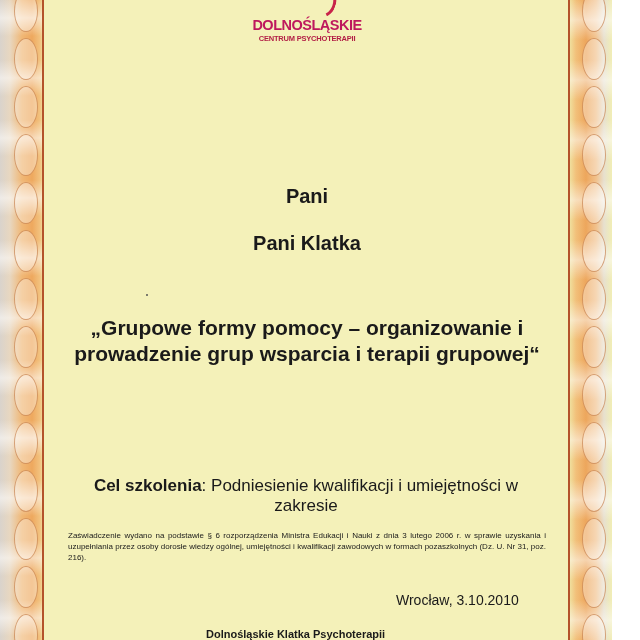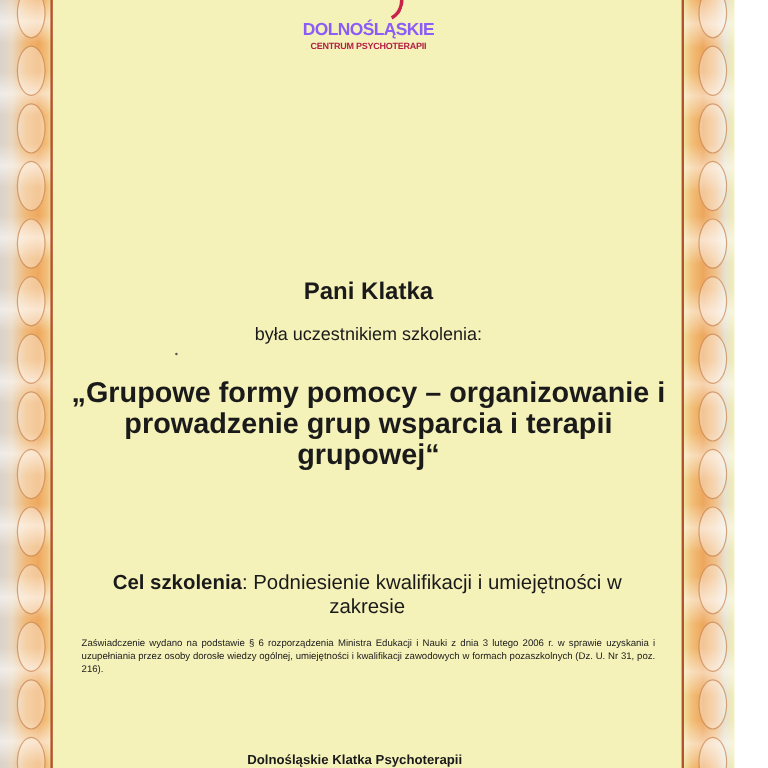--- a/index.html
+++ b/index.html
@@ -17,29 +17,29 @@
       repeating-linear-gradient(180deg, rgba(255,255,255,0) 0px, rgba(255,255,255,0.5) 20px, rgba(255,255,255,0) 40px, rgba(255,255,255,0) 60px),
       linear-gradient(90deg, #efe9a8 0px, #f2c07a 8px, #eda65c 18px, #f1c08a 28px, #e7e0cf 36px, #f1eeb4 44px);
   }
   .border-right::before { content:""; position:absolute; left:0; top:0; width:2px; height:640px; background:#b4532b; }
   .scan-edge { position:absolute; left:612px; top:0; width:28px; height:640px; background:#ffffff; }
   .scallop { position:absolute; width:22px; height:40px; border:1px solid rgba(190,110,50,0.6); border-radius:50%; background:rgba(255,255,255,0.35); }
 
   .content { position:absolute; left:46px; top:0; width:522px; height:640px; text-align:center; }
   .logo { position:absolute; left:0; width:522px; top:0; text-align:center; }
   .logo-swirl { position:absolute; left:262px; top:-14px; width:22px; height:26px; border:3px solid #c8244a; border-left-color:transparent; border-bottom-color:transparent; border-radius:50%; transform:rotate(20deg); }
-  .logo-name { position:absolute; left:0; width:522px; top:17px; font-weight:bold; font-size:14.5px; color:#8b5cf6; letter-spacing:-0.5px; }
+  .logo-name { position:absolute; left:0; width:522px; top:17px; font-weight:bold; font-size:14.5px; color:#be185d; letter-spacing:-0.5px; }
   .logo-sub { position:absolute; left:0; width:522px; top:34px; font-weight:bold; font-size:7.5px; color:#b21e45; letter-spacing:-0.2px; }
 
   .title { position:absolute; left:0; width:522px; top:112px; font-weight:bold; font-size:20.5px; letter-spacing:0.2px; }
   .number { position:absolute; left:0; width:522px; top:145px; font-size:14.5px; }
   .salutation { position:absolute; left:0; width:522px; top:185px; font-weight:bold; font-size:20px; }
   .recipient { position:absolute; left:0; width:522px; top:232px; font-weight:bold; font-size:20px; }
   .participant { position:absolute; left:0; width:522px; top:270px; font-size:15px; }
-  .course { position:absolute; left:0; width:522px; top:315px; font-weight:bold; font-size:24px; line-height:26px; }
+  .course { position:absolute; left:0; width:522px; top:315px; font-weight:bold; font-size:21px; line-height:26px; }
   .organizer { position:absolute; left:0; width:522px; top:390px; font-size:15px; line-height:18px; }
   .goal { position:absolute; left:30px; width:460px; top:476px; font-size:17px; line-height:20px; text-align:center; }
   .goal b { font-weight:bold; }
   .legal { position:absolute; left:22px; width:478px; top:530px; font-size:8px; line-height:11px; text-align:justify; }
   .place-date { position:absolute; left:350px; width:170px; top:592px; font-size:14px; text-align:left; }
   .signature { position:absolute; left:160px; width:300px; top:628px; font-weight:bold; font-size:11px; text-align:left; }
   .dot { position:absolute; left:100px; top:294px; width:2px; height:2px; background:#555; border-radius:50%; }
 </style>
 </head>
 <body>
@@ -49,35 +49,36 @@
   <div class="border-right"></div>
   <div class="scan-edge"></div>
 
   <div class="content">
     <div class="logo">
       <div class="logo-swirl"></div>
       <div class="logo-name">DOLNOŚLĄSKIE</div>
       <div class="logo-sub">CENTRUM PSYCHOTERAPII</div>
     </div>
 
+    <div class="salutation">Pani</div>
     <div class="recipient">Pani Klatka</div>
-    <div class="participant">była uczestnikiem szkolenia:</div>
     <div class="dot"></div>
 
     <div class="course">
       <div>„Grupowe formy pomocy – organizowanie i</div>
       <div>prowadzenie grup wsparcia i terapii grupowej“</div>
     </div>
 
 
     <div class="goal">
       <div><b>Cel szkolenia</b><span>: Podniesienie kwalifikacji i umiejętności w zakresie</span></div>
     </div>
 
     <div class="legal">Zaświadczenie wydano na podstawie § 6 rozporządzenia Ministra Edukacji i Nauki z dnia 3 lutego 2006 r. w sprawie uzyskania i uzupełniania przez osoby dorosłe wiedzy ogólnej, umiejętności i kwalifikacji zawodowych w formach pozaszkolnych (Dz. U. Nr 31, poz. 216).</div>
+    <div class="place-date">Wrocław, 3.10.2010</div>
     <div class="signature">Dolnośląskie Klatka Psychoterapii</div>
   </div>
 <div class="scallop" style="left: 14px; top: -10px;"></div>
     <div class="scallop" style="left: 14px; top: 38px;"></div>
     <div class="scallop" style="left: 14px; top: 86px;"></div>
     <div class="scallop" style="left: 14px; top: 134px;"></div>
     <div class="scallop" style="left: 14px; top: 182px;"></div>
     <div class="scallop" style="left: 14px; top: 230px;"></div>
     <div class="scallop" style="left: 14px; top: 278px;"></div>
     <div class="scallop" style="left: 14px; top: 326px;"></div>

